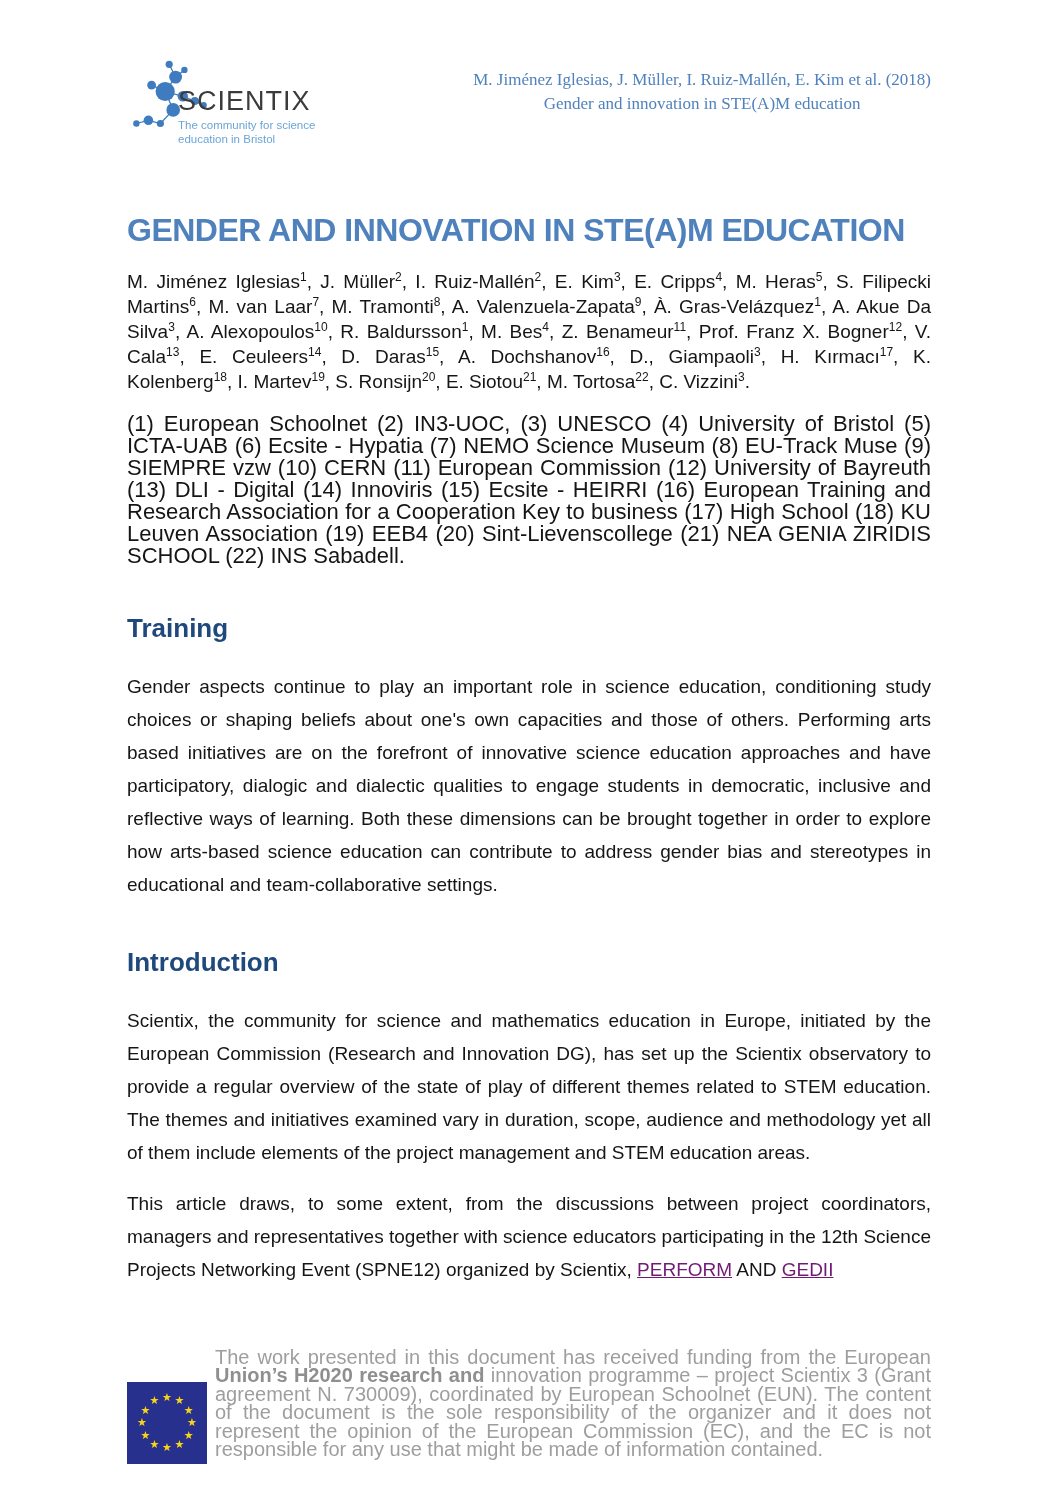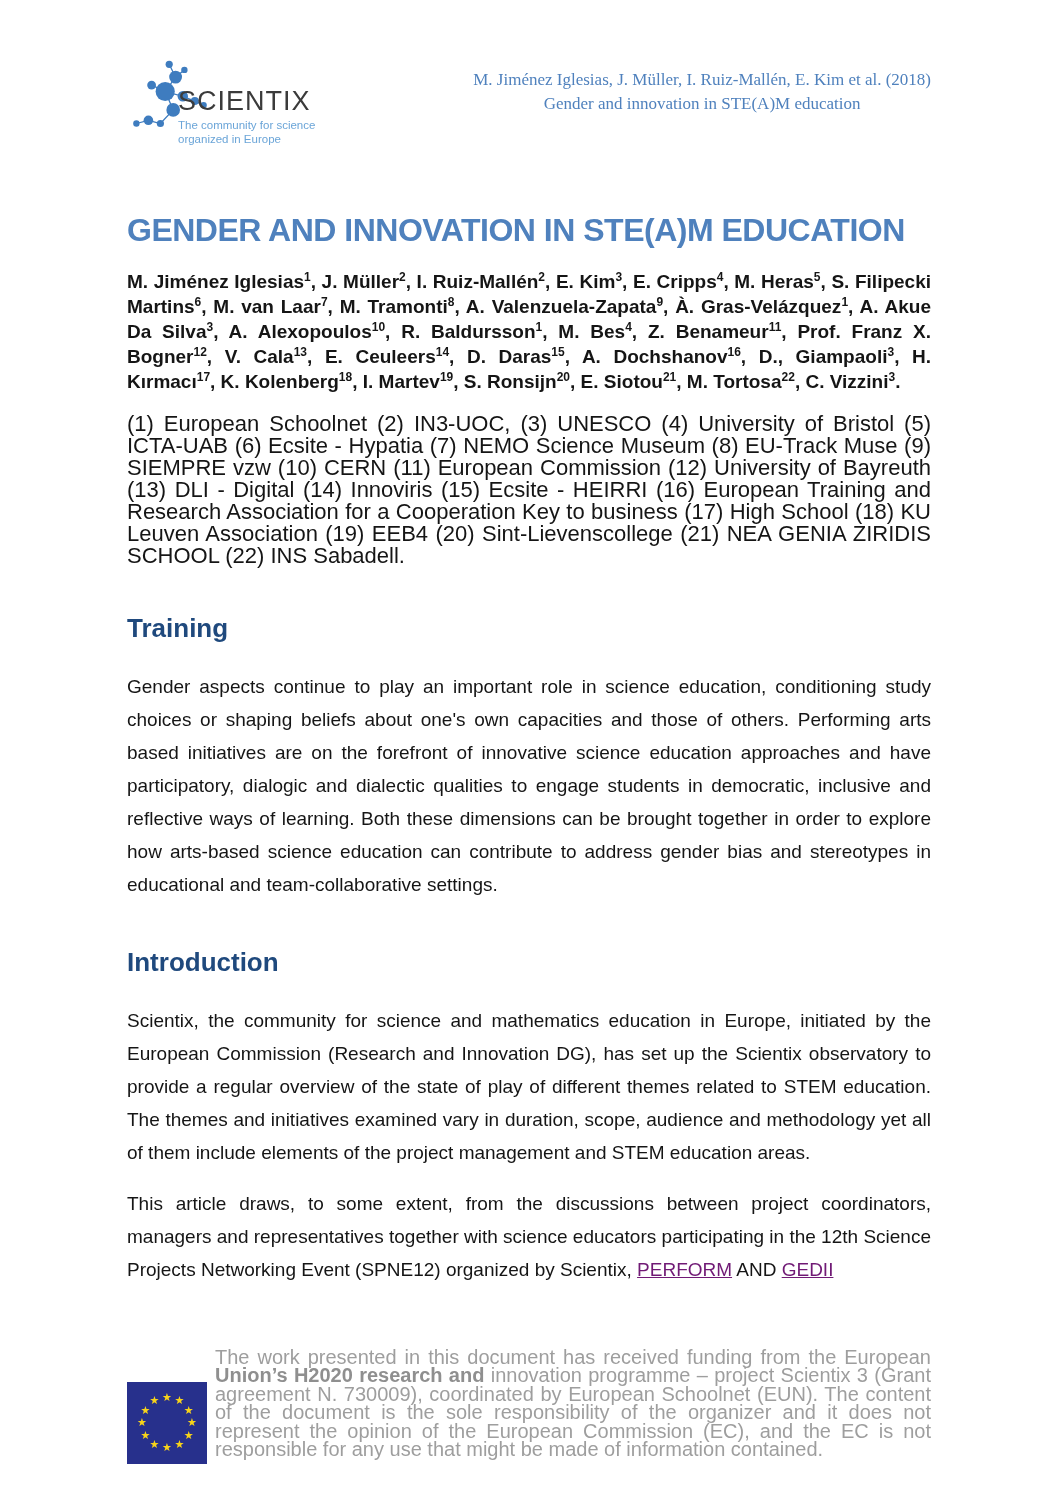--- a/index.html
+++ b/index.html
@@ -25,21 +25,21 @@
     position:absolute;right:0;top:16px;text-align:center;
     font-family:"Liberation Serif",serif;font-size:17px;line-height:24px;color:#4F81BD;
   }
 
   
   h1.title{
     margin:60px 0 0 0;font-size:32px;font-weight:700;letter-spacing:-0.5px;
     color:#4F81BD;white-space:nowrap;
   }
   .authors{
-    margin-top:20px;font-size:19px;line-height:25px;text-align:justify;font-weight:700;
+    margin-top:20px;font-size:19px;line-height:25px;text-align:justify;font-weight:400;
   }
   .authors sup{font-size:12px;line-height:0;}
   .affiliations{
     margin-top:13px;font-size:22px;line-height:22px;text-align:justify;
   }
 
   
   h2.sec{
     margin:46px 0 0 0;font-size:26px;font-weight:700;color:#1F497D;
   }
@@ -98,21 +98,21 @@
             <circle cx="68" cy="13" r="4"></circle>
             <circle cx="66" cy="46" r="6.5"></circle>
             <circle cx="81" cy="52" r="5"></circle>
             <circle cx="92" cy="57" r="4"></circle>
           </g>
         </svg>
         <div class="logo-text">
           <div class="logo-word">SCIENTIX</div>
           <div class="logo-tagline">
             <div>The community for science</div>
-            <div>organized in Europe</div>
+            <div>education in Bristol</div>
           </div>
         </div>
       </div>
       <div class="citation">
         <div>M. Jiménez Iglesias, J. Müller, I. Ruiz-Mallén, E. Kim et al. (2018)</div>
         <div>Gender and innovation in STE(A)M education</div>
       </div>
     </div>
 
     <h1 class="title">GENDER AND INNOVATION IN STE(A)M EDUCATION</h1>

